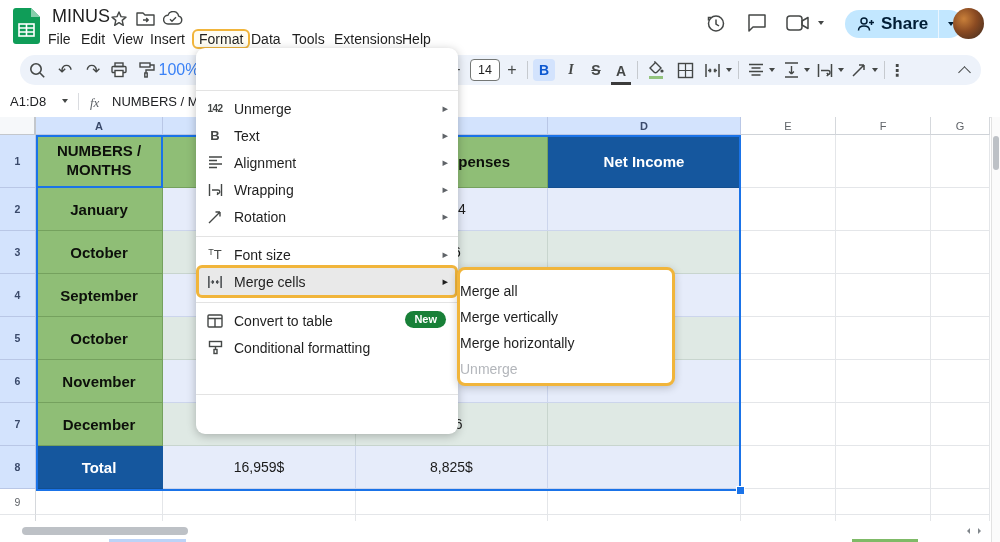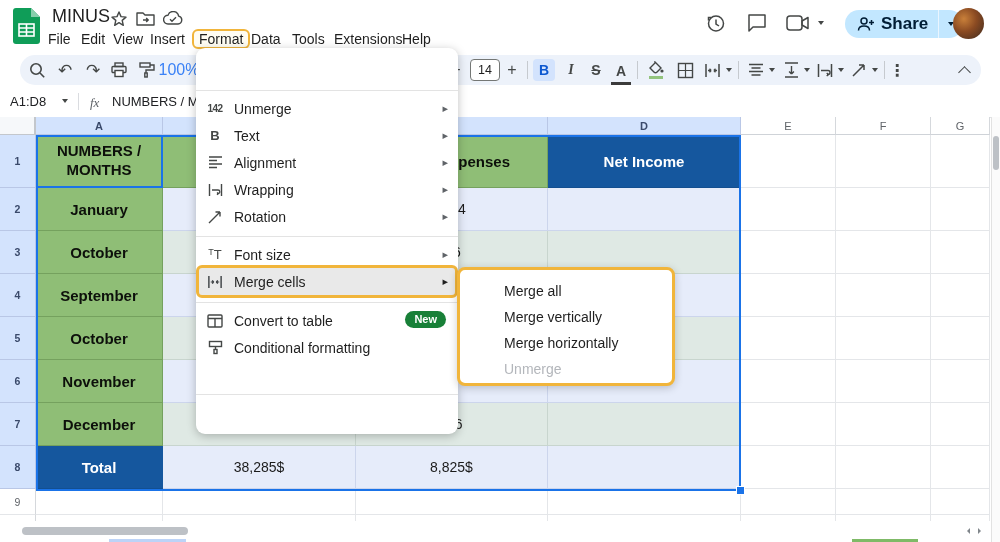--- a/index.html
+++ b/index.html
@@ -68,21 +68,21 @@
   .mi .micon{width:38px;display:flex;justify-content:center;color:#444746;flex:none}
   .mi .arrow{position:absolute;right:10px;color:#5f6368;font-size:11px}
   .msep{position:absolute;left:0;width:262px;height:1px;background:#e3e3e3}
   .mergebox{position:absolute;left:0px;top:217px;width:262px;height:33px;border:3px solid #f1b53b;border-radius:6px;
             background:#e9e9e9;box-sizing:border-box}
   .badge{position:absolute;right:12px;top:4px;background:#188038;color:#fff;font-size:11px;font-weight:bold;
          border-radius:10px;padding:3px 9px;line-height:1}
   .shortcut{position:absolute;right:12px;color:#5f6368;font-size:13px}
   .submenu{position:absolute;left:457px;top:267px;width:218px;height:119px;background:#fff;border:3px solid #f1b53b;
            border-radius:8px;box-sizing:border-box;box-shadow:0 2px 8px rgba(0,0,0,.2);z-index:21}
-  .smi{position:absolute;left:12px;width:212px;height:25px;display:flex;align-items:center;padding-left:32px;
+  .smi{position:absolute;left:0;width:212px;height:25px;display:flex;align-items:center;padding-left:0;
        box-sizing:border-box;font-size:14px;color:#1f1f1f}
   .smi.disabled{color:#b3b6bb}
   .num-ic{font-size:10px;font-weight:bold;letter-spacing:-.5px}
   .tT .t1{font-size:9px}.tT .t2{font-size:13px}
   
   .vscroll{position:absolute;left:991px;top:117px;width:9px;height:425px;background:#fbfbfb;border-left:1px solid #e2e2e2;box-sizing:border-box}
   .vthumb{position:absolute;left:993px;top:136px;width:6px;height:34px;background:#bdc1c6;border-radius:3px}
   .hthumb{position:absolute;left:22px;top:527px;width:166px;height:8px;background:#bdc1c6;border-radius:4px}
   .harrow{position:absolute;top:528px;width:0;height:0;border:3.5px solid transparent}
   .sliver{position:absolute;top:539px;height:3px}
@@ -348,21 +348,21 @@
       <div class="cell bandg w-c frag fragC7">,46</div>
       <div class="cell bandg w-d"></div>
       <div class="cell w-e"></div>
       <div class="cell w-f"></div>
       <div class="cell w-g"></div>
     </div>
 
     <div class="row" style="height:43px">
       <div class="cell rowhdr w-rh">8</div>
       <div class="cell bluec w-a">Total</div>
-      <div class="cell bandb w-b">38,285$</div>
+      <div class="cell bandb w-b">16,959$</div>
       <div class="cell bandb w-c">8,825$</div>
       <div class="cell bandb w-d"></div>
       <div class="cell w-e"></div>
       <div class="cell w-f"></div>
       <div class="cell w-g"></div>
     </div>
 
     <div class="row" style="height:26px">
       <div class="cell rowhdr un w-rh">9</div>
       <div class="cell w-a"></div>

